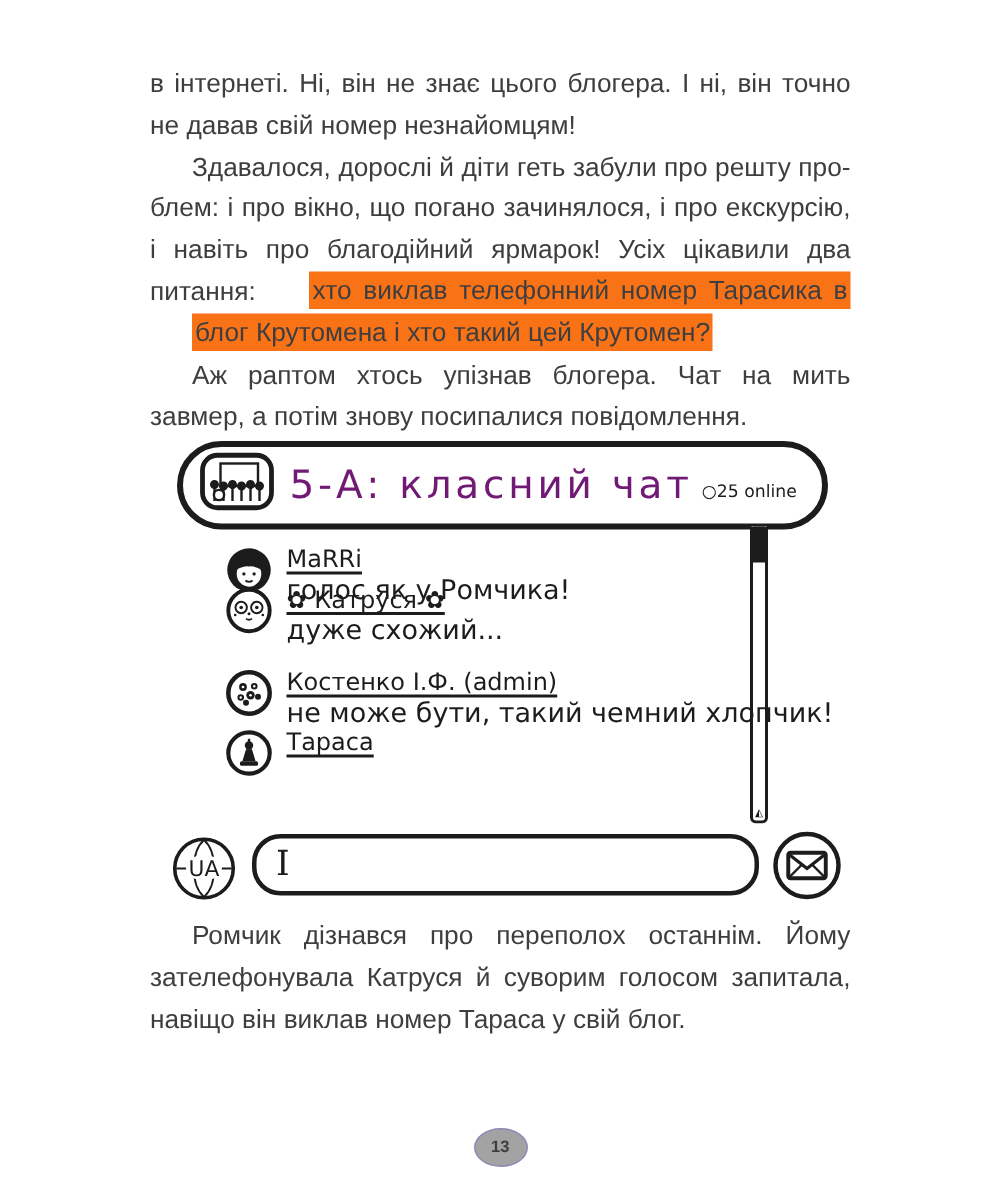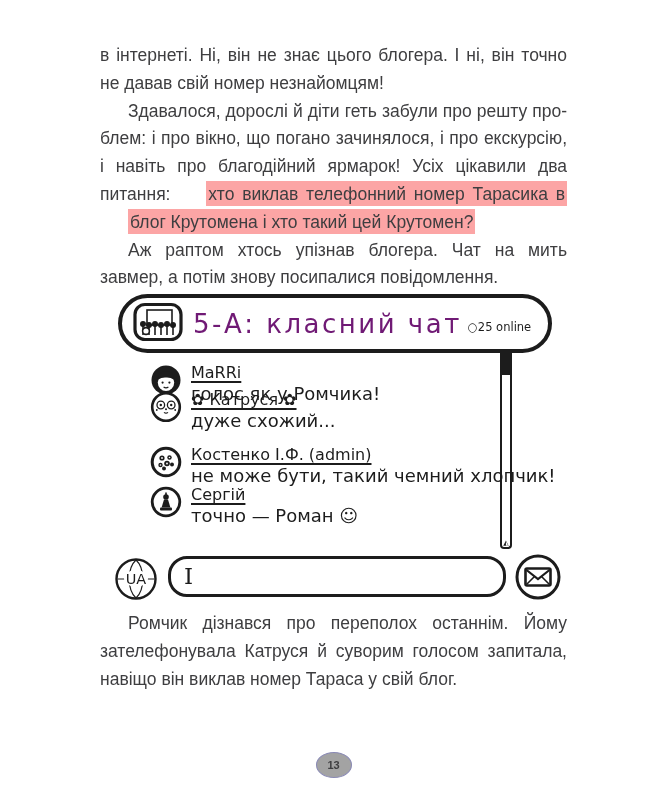--- a/index.html
+++ b/index.html
@@ -19,21 +19,21 @@
     left: 100px; width: 467px;
     font-size: 17.5px;
     line-height: 27.8px;
     text-align: justify;
   }
   .text-block.top { top: 42px; }
   .text-block.bottom { top: 610px; }
   .text-block p { margin: 0; text-indent: 28px; hyphens: manual; }
   .text-block p.noindent { text-indent: 0; }
   .hl {
-    background: #fca5a5;
+    background: #f97316;
     padding: 2.5px 2px;
     -webkit-box-decoration-break: clone;
     box-decoration-break: clone;
     margin-left: 28px;
   }
   .chat-header {
     position: absolute; left: 118px; top: 294px;
     width: 434px; height: 59px;
     border: 4px solid #1c1c1c; border-radius: 30px;
     background: #fff;
@@ -223,22 +223,21 @@
     <span class="avatar">
       <svg width="32" height="32" viewBox="0 0 32 32">
         <circle cx="16" cy="16" r="13.8" fill="#fff" stroke="#1c1c1c" stroke-width="2.8"></circle>
         <line x1="16" y1="6.5" x2="16" y2="9" stroke="#1c1c1c" stroke-width="1.6"></line>
         <circle cx="16" cy="11" r="2.8" fill="#1c1c1c"></circle>
         <path d="M14 13.5 h4 l2.4 8 h-8.8 Z" fill="#1c1c1c"></path>
         <rect x="10" y="21.5" width="12" height="3" rx="1" fill="#1c1c1c"></rect>
       </svg>
     </span>
     <span>
-      <span class="author">Сергій</span><br>
-      <span class="mtext">точно — Роман ☺</span>
+      <span class="author">Тараса</span><br>
     </span>
   </div>
 
 
   <div class="lang-btn">
     <svg width="44" height="44" viewBox="0 0 44 44">
       <circle cx="22" cy="22" r="19.5" fill="#fff" stroke="#1c1c1c" stroke-width="2.4"></circle>
       <path d="M3.5 22 H40.5" stroke="#1c1c1c" stroke-width="1.2"></path>
       <path d="M22 3 C13 11 13 33 22 41 M22 3 C31 11 31 33 22 41" fill="none" stroke="#1c1c1c" stroke-width="1.2"></path>
       <ellipse cx="22" cy="21.5" rx="12" ry="8.5" fill="#fff"></ellipse>

